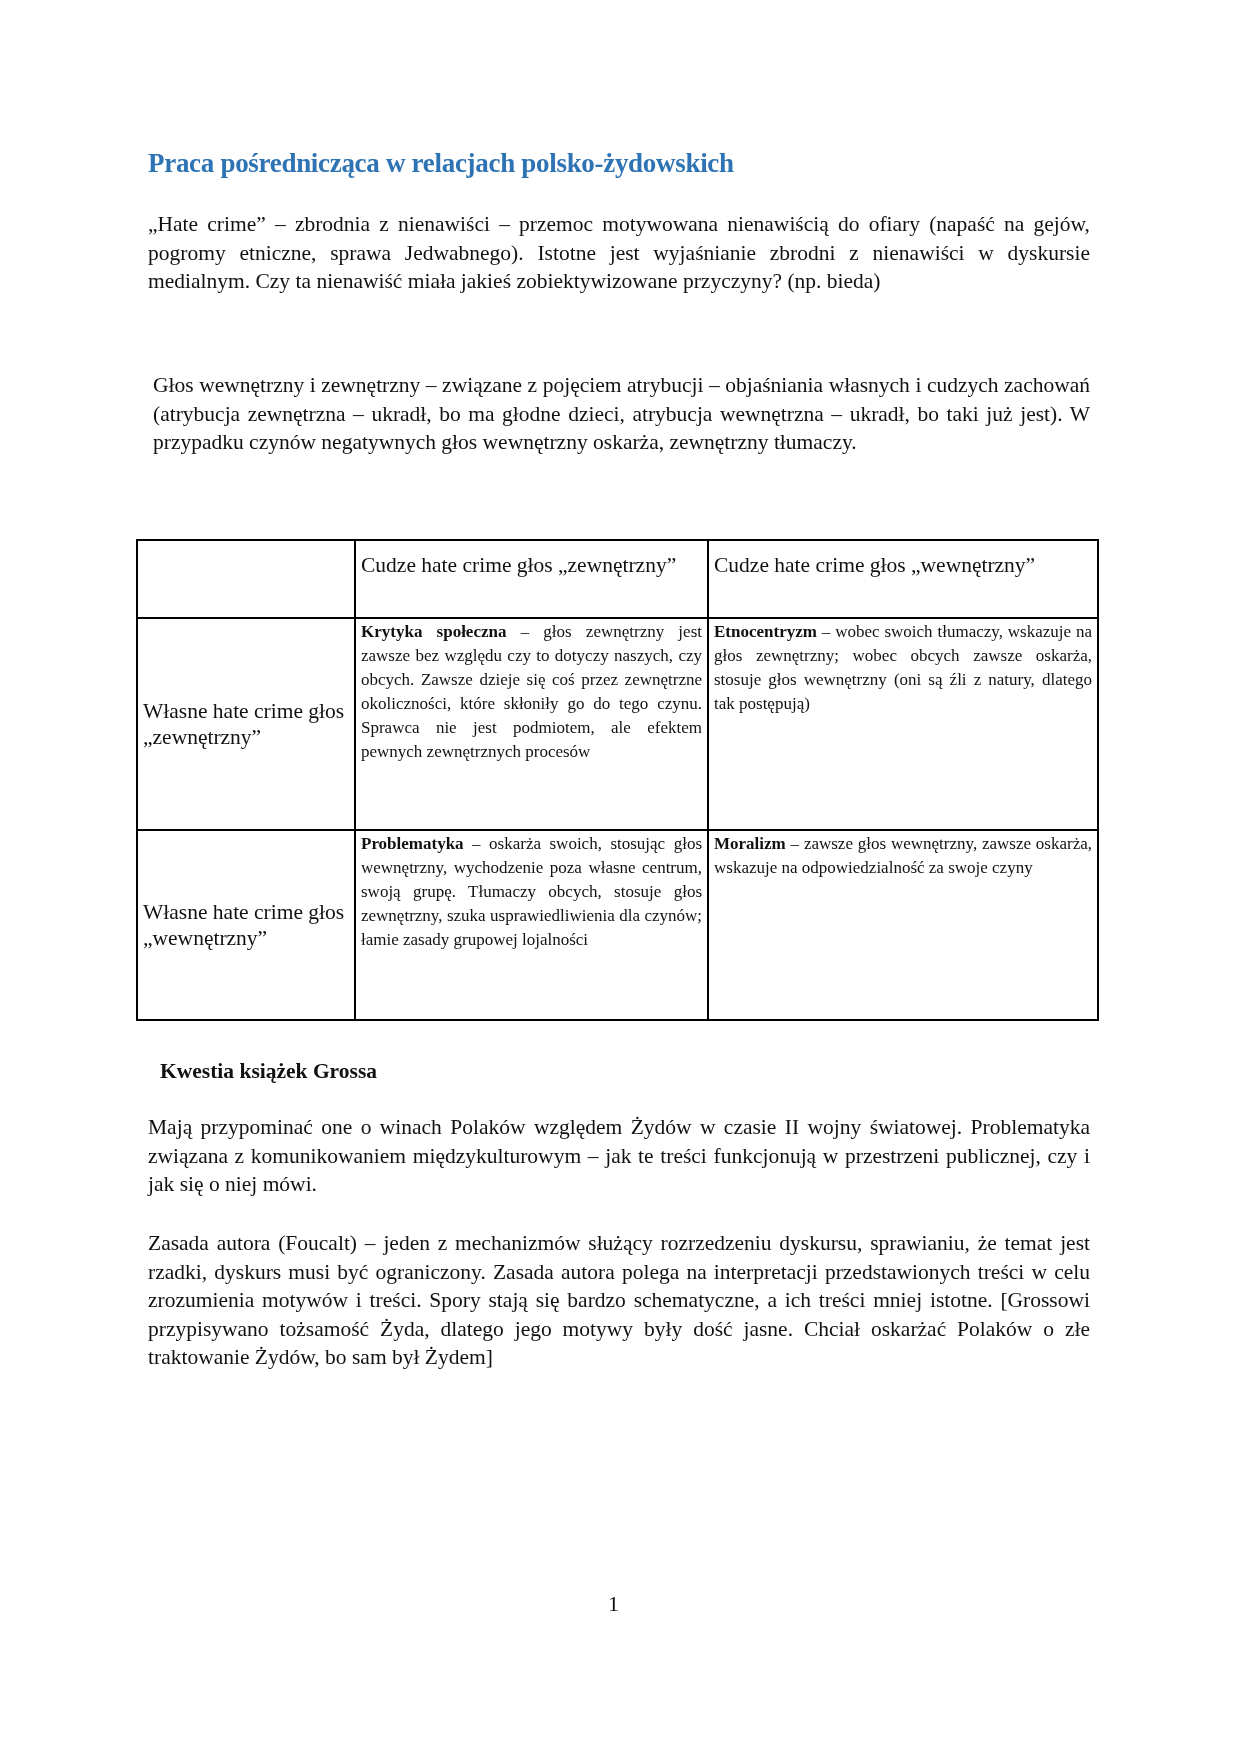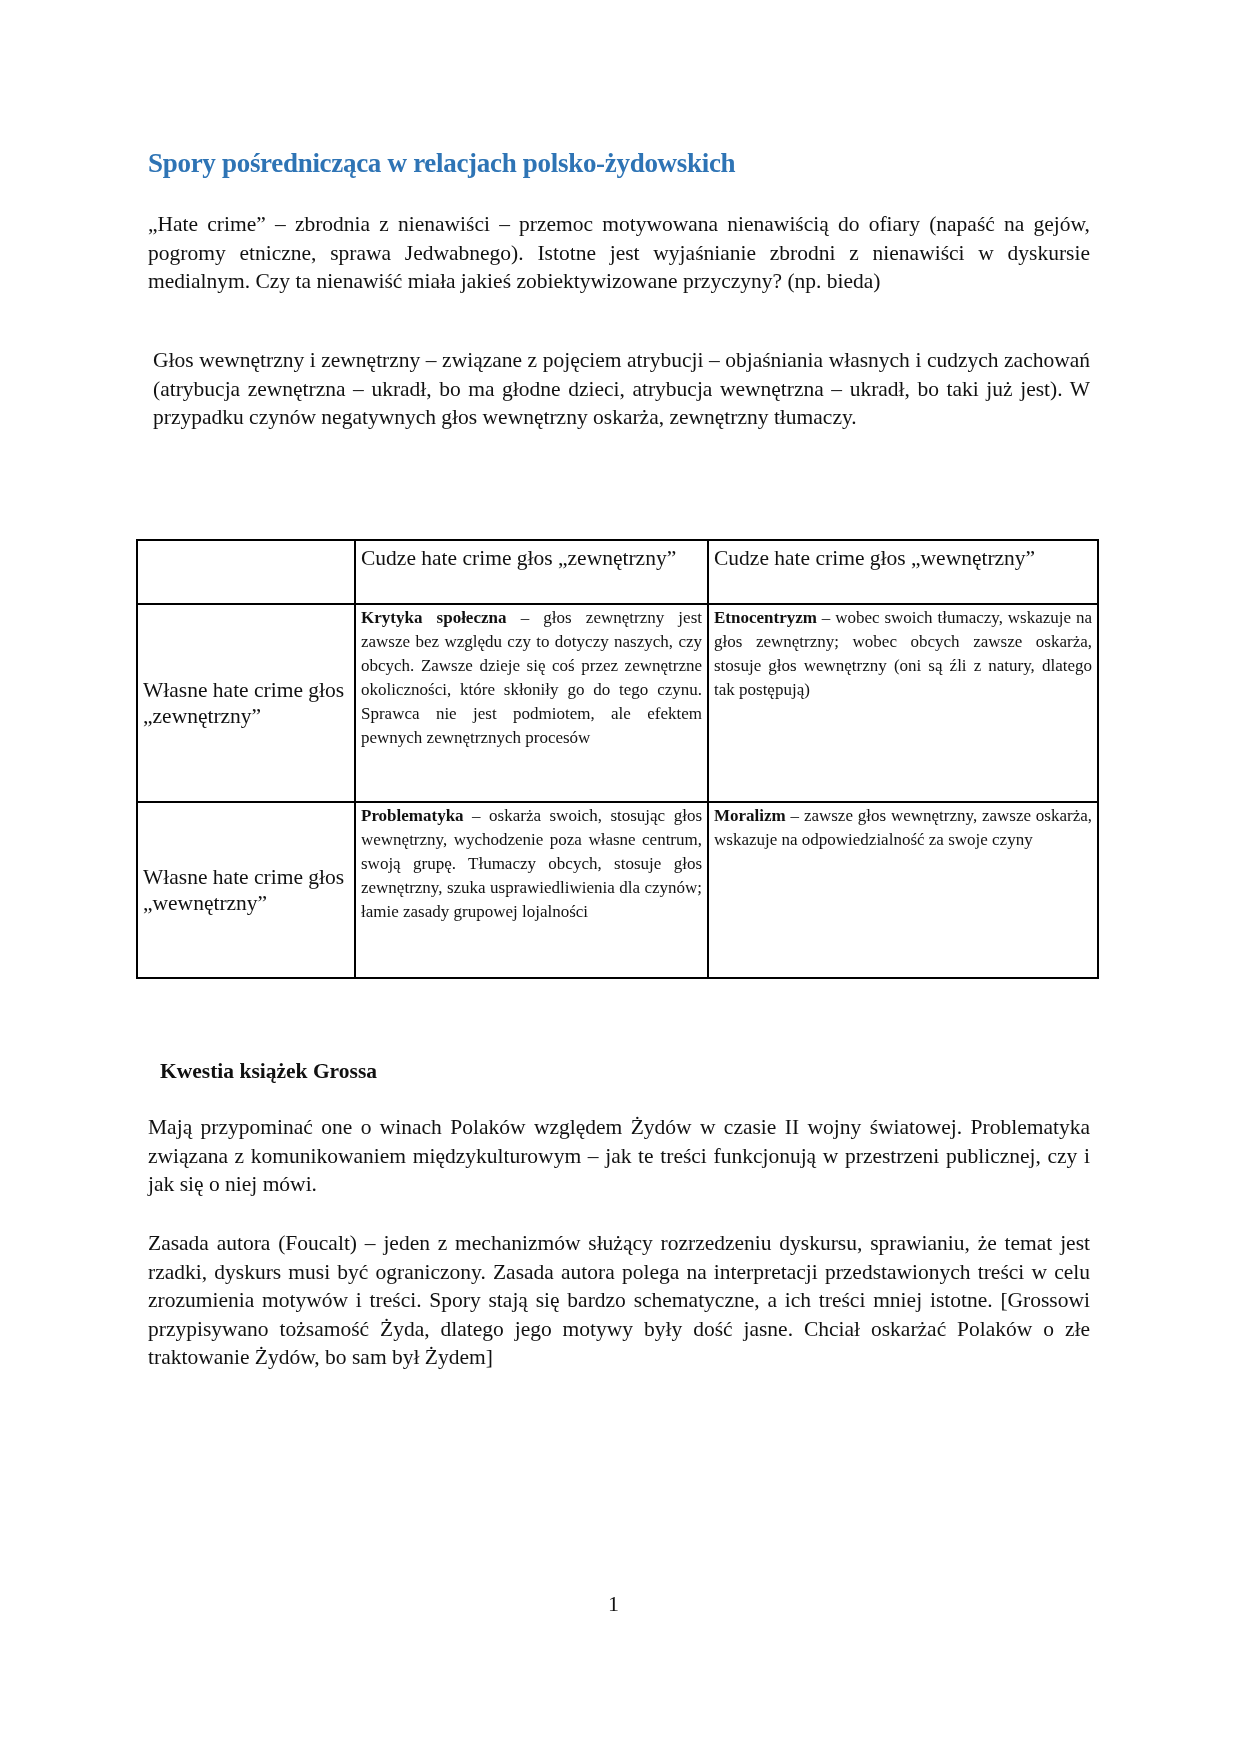--- a/index.html
+++ b/index.html
@@ -4,24 +4,24 @@
   <style>
     html, body { margin: 0; padding: 0; background: #ffffff; }
     body { width: 1240px; height: 1754px; position: relative; overflow: hidden;
            font-family: "Liberation Serif", "DejaVu Serif", serif; color: #111; }
     .page { position: absolute; left: 0; top: 0; width: 1240px; height: 1754px; }
     .title { position: absolute; left: 148px; top: 148px; font-size: 27px; font-weight: bold;
              color: #2E74B5; letter-spacing: -0.3px; }
     .para { position: absolute; font-size: 21.5px; line-height: 28.5px; text-align: justify;
             text-align-last: left; }
     .p1 { left: 148px; top: 210px; width: 942px; }
-    .p2 { left: 153px; top: 346px; width: 937px; }
+    .p2 { left: 153px; top: 371px; width: 937px; }
     table.hc { position: absolute; left: 136px; top: 539px; width: 961px; border-collapse: collapse;
                table-layout: fixed; }
-    table.hc td { border: 2.5px solid #000; vertical-align: top; padding: 3px 5px; }
+    table.hc td { border: 2.5px solid #000; vertical-align: top; padding: 10px 5px; }
     table.hc col.c1 { width: 218px; }
     table.hc col.c2 { width: 353px; }
     table.hc col.c3 { width: 390px; }
     .hdr { font-size: 21.5px; line-height: 28.5px; text-align: justify; text-align-last: left; }
     .row-h td { height: 56px; }
     .rowlabel { font-size: 21.5px; line-height: 26px; vertical-align: middle !important; }
     .cell { font-size: 17px; line-height: 24px; text-align: justify; text-align-last: left;
             padding-top: 1px !important; }
     .cell b { font-weight: bold; }
     .row-a td { height: 190px; }
@@ -32,21 +32,21 @@
     .p4 { left: 148px; top: 1229px; width: 942px; }
     .h-tresci { top: 1430px; width: 942px; text-align: justify; text-align-last: left; }
     .p5 { left: 148px; top: 1516px; width: 942px; text-align-last: justify; }
     .pagenum { position: absolute; left: 608px; top: 1591px; font-size: 22px; }
   </style>
 </head>
 <body>
 
 <div class="page">
 
-  <div class="title">Spory pośrednicząca w relacjach polsko-żydowskich</div>
+  <div class="title">Praca pośrednicząca w relacjach polsko-żydowskich</div>
 
   <div class="para p1">„Hate crime” – zbrodnia z nienawiści – przemoc motywowana nienawiścią do ofiary (napaść na gejów, pogromy etniczne, sprawa Jedwabnego). Istotne jest wyjaśnianie zbrodni z nienawiści w dyskursie medialnym. Czy ta nienawiść miała jakieś zobiektywizowane przyczyny? (np. bieda)</div>
 
   <div class="para p2">Głos wewnętrzny i zewnętrzny – związane z pojęciem atrybucji – objaśniania własnych i cudzych zachowań (atrybucja zewnętrzna – ukradł, bo ma głodne dzieci, atrybucja wewnętrzna – ukradł, bo taki już jest). W przypadku czynów negatywnych głos wewnętrzny oskarża, zewnętrzny tłumaczy.</div>
 
   <table class="hc">
     <colgroup>
         <col class="c1">
         <col class="c2">
         <col class="c3">

